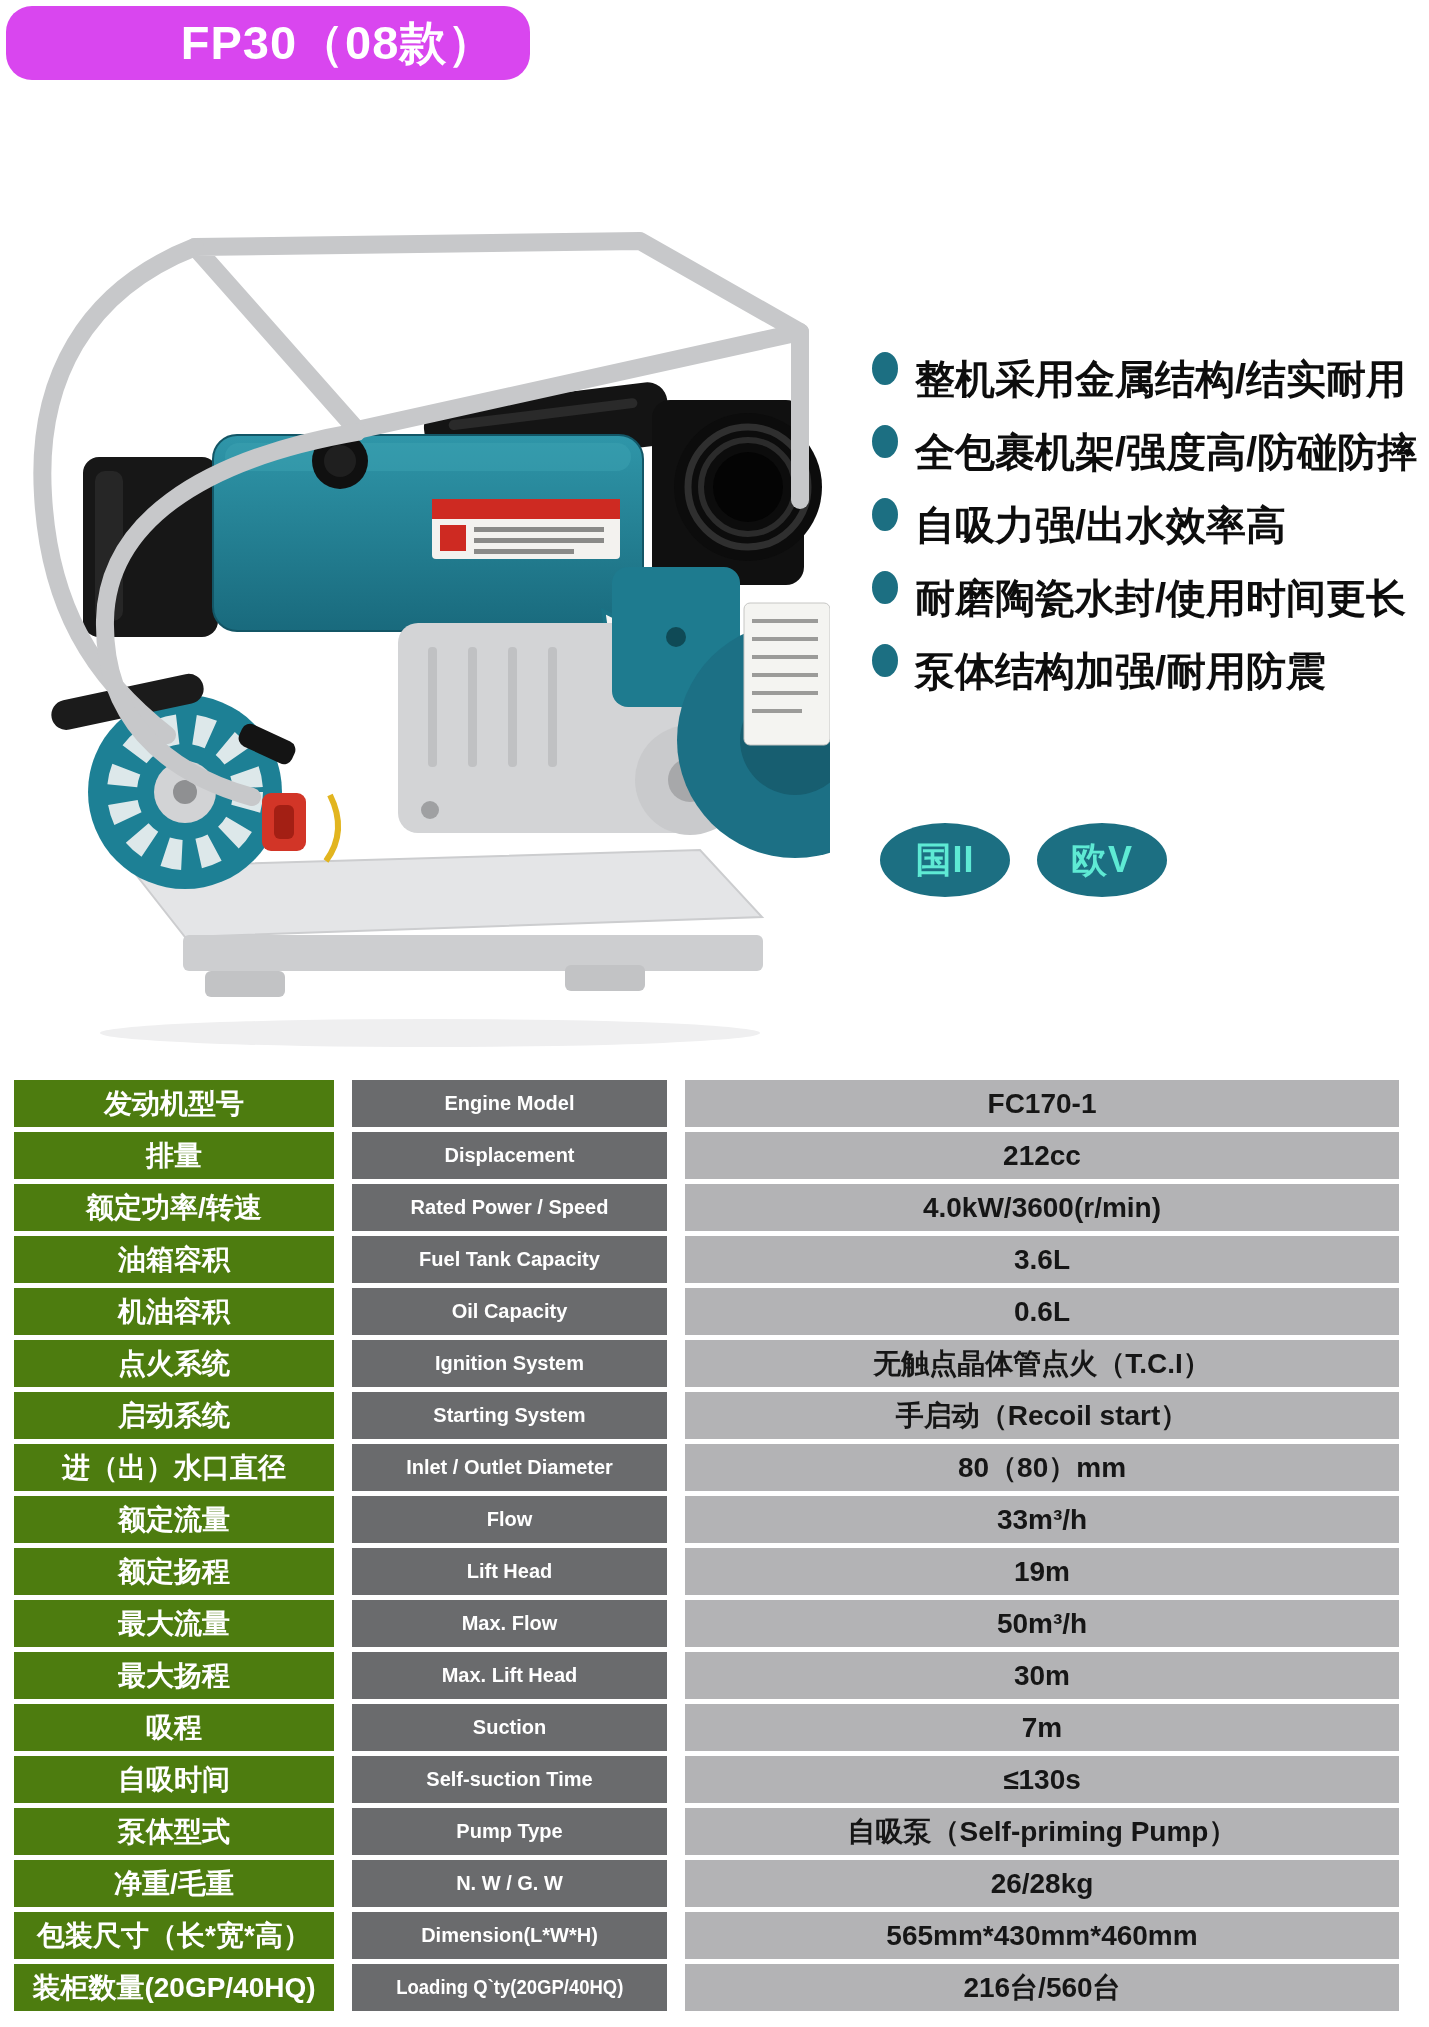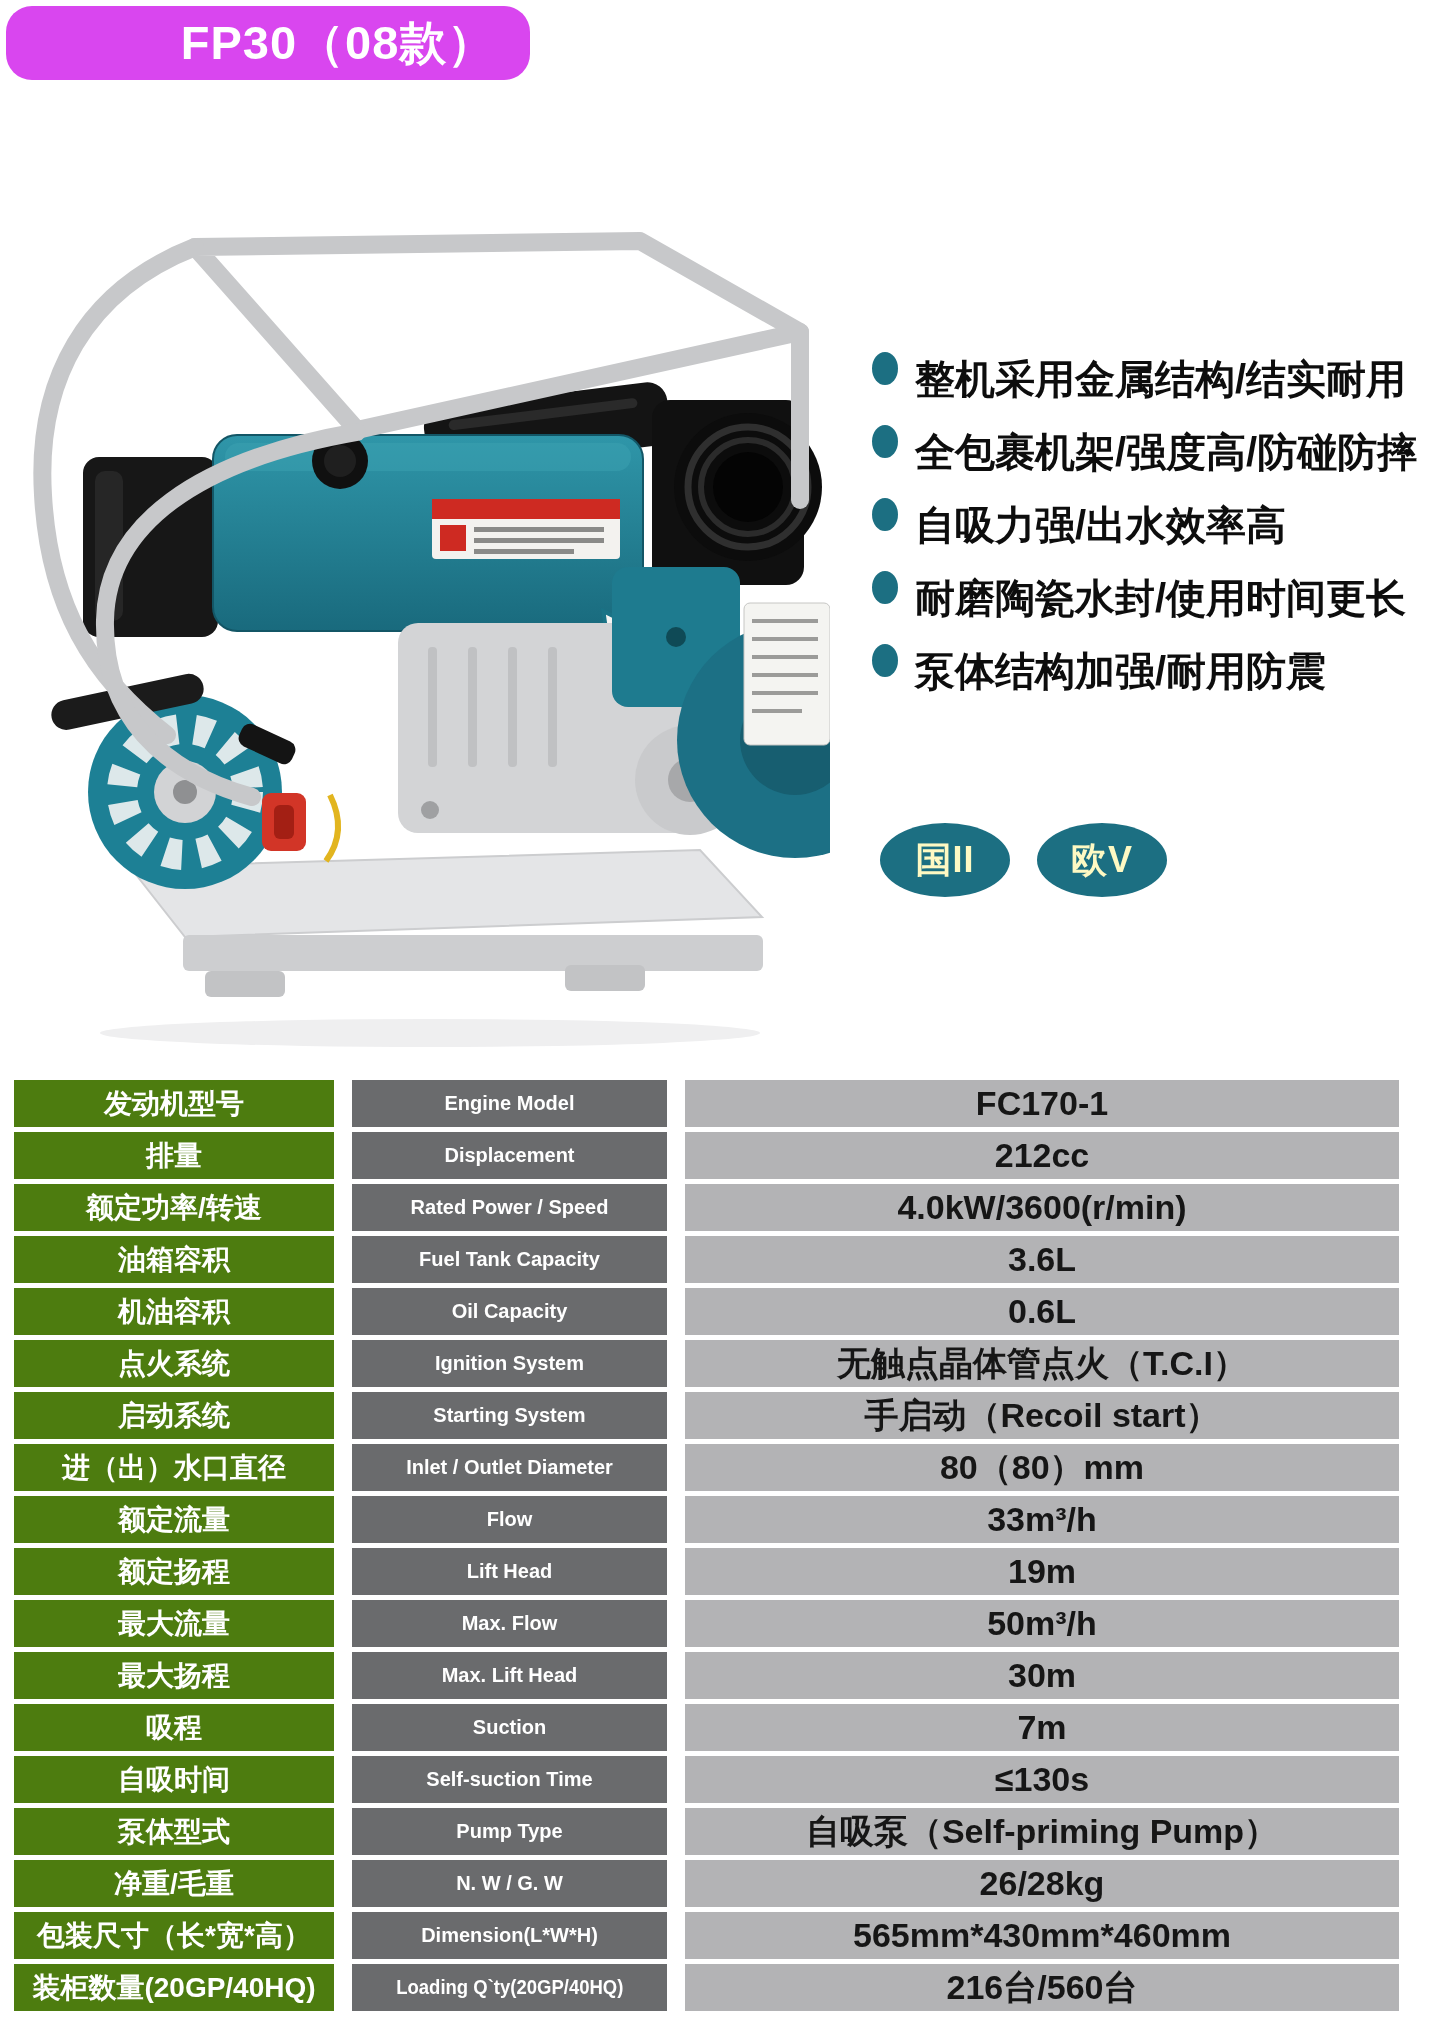--- a/index.html
+++ b/index.html
@@ -19,32 +19,32 @@
   
   .features{position:absolute;left:872px;top:352px;margin:0;padding:0;list-style:none;
     display:flex;flex-direction:column;gap:21px;}
   .features li{height:52px;display:flex;white-space:nowrap;}
   .features .dot{width:26px;height:33px;border-radius:50%;background:#1C6F82;flex:0 0 26px;margin-right:17px;}
   .features .txt{font-size:40px;font-weight:bold;color:#0d0d0d;letter-spacing:0px;}
   
   .badges{position:absolute;left:880px;top:823px;display:flex;gap:27px;}
   .badge{width:130px;height:74px;border-radius:50%;background:#1C6F82;
     display:flex;align-items:center;justify-content:center;
-    color:#fef9c3;font-size:36px;font-weight:bold;letter-spacing:1px;}
+    color:#5eead4;font-size:36px;font-weight:bold;letter-spacing:1px;}
   
   .spec-table{
     position:absolute;left:14px;top:1080px;width:1387px;
     display:grid;grid-template-columns:320px 315px 714px;
     column-gap:18px;row-gap:5px;grid-auto-rows:47px;
   }
   .cell{display:flex;align-items:center;justify-content:center;overflow:hidden;}
   .cell > span{display:inline-block;white-space:nowrap;transform-origin:center;}
   .cell.cn{background:#4d7c0f;color:#fff;font-size:28px;font-weight:bold;}
   .cell.en{background:#6A6B6D;color:#fff;font-size:20px;font-weight:bold;}
-  .cell.val{background:#B3B3B5;color:#161616;font-size:34px;font-weight:bold;}
+  .cell.val{background:#B3B3B5;color:#161616;font-size:28px;font-weight:bold;}
 </style>
 </head>
 <body>
 
 <div class="page">
 
   <div class="header-badge">
     <span>FP30（08款）</span>
   </div>
 

